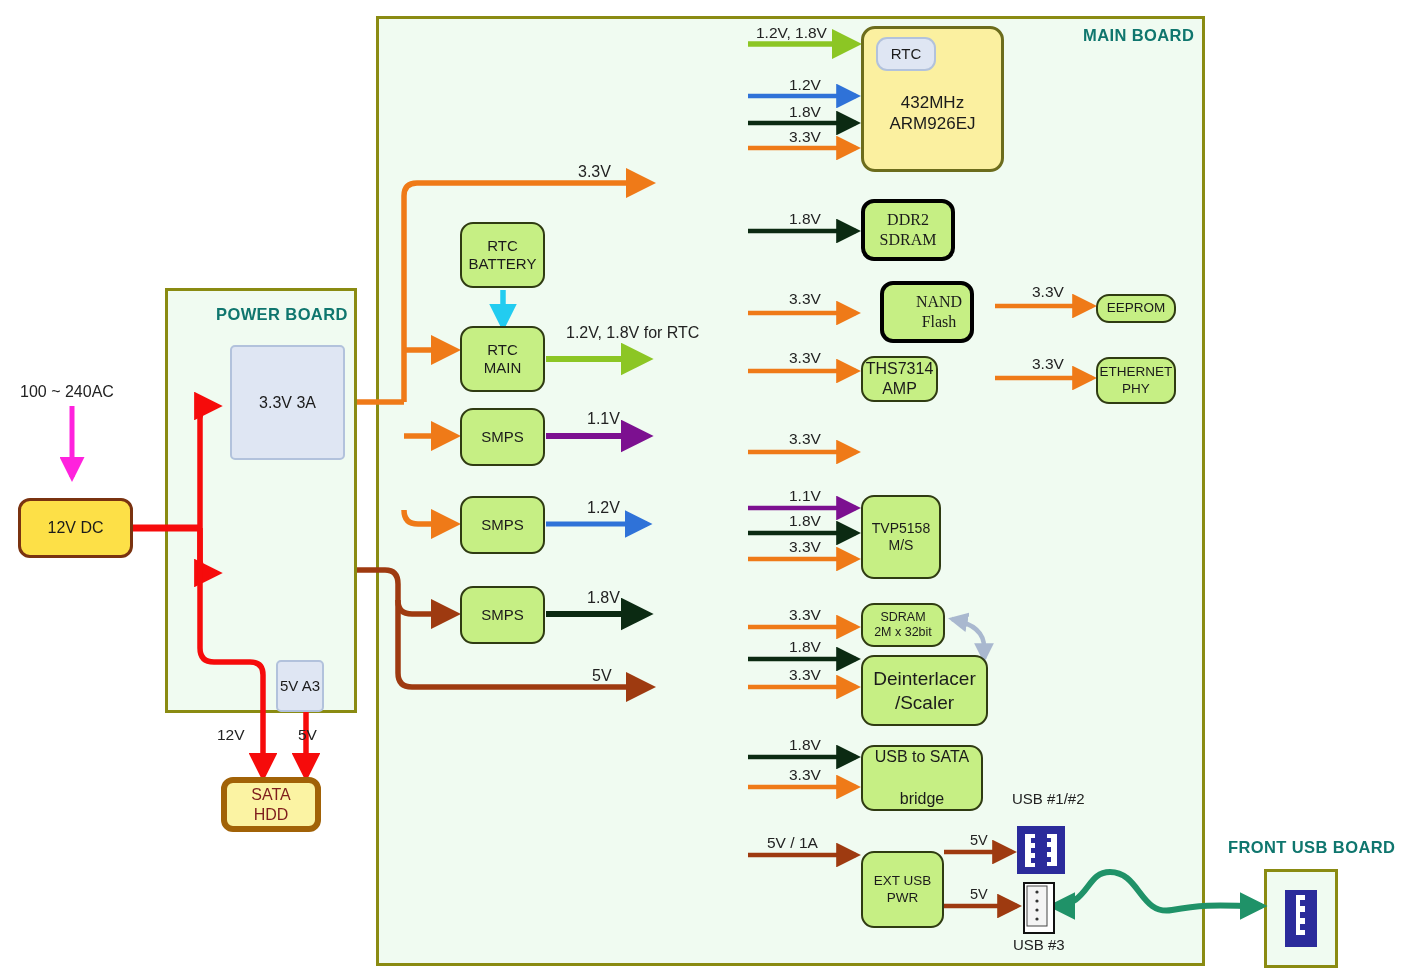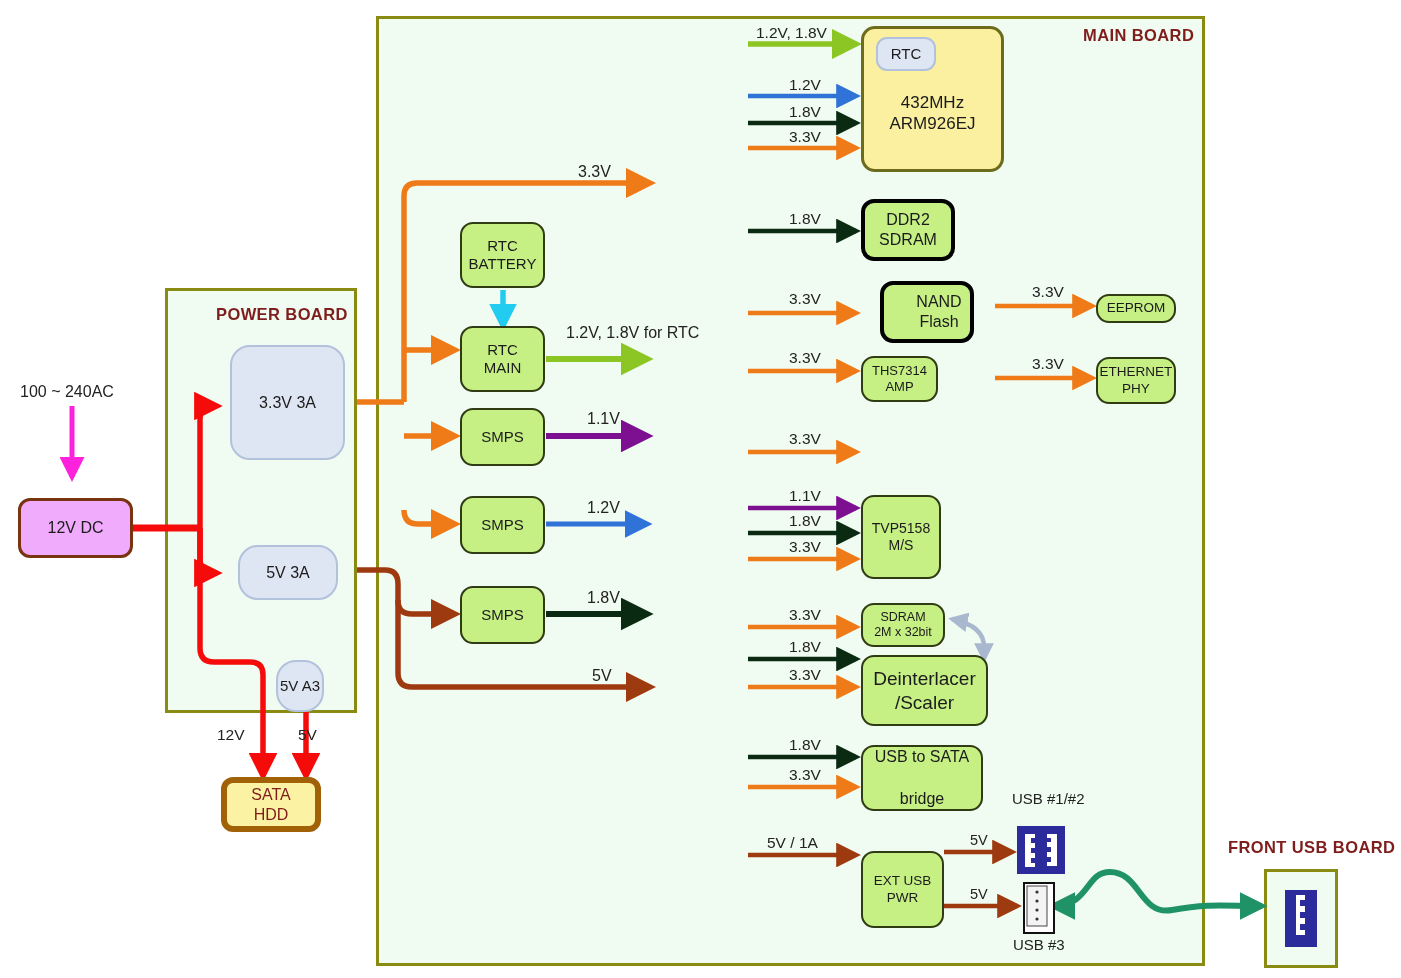--- a/index.html
+++ b/index.html
@@ -1,29 +1,29 @@
 <!DOCTYPE html>
 <html><head>
 <meta charset="utf-8">
 <style>
   html,body{margin:0;padding:0;background:#ffffff;}
   body{font-family:"Liberation Sans",sans-serif;}
   #root{position:relative;width:1401px;height:978px;overflow:hidden;background:#ffffff;}
   
   .board{position:absolute;border:3px solid #8a8b12;background:#f0fbf1;box-sizing:border-box;}
-  .board-title{position:absolute;font-weight:bold;font-size:16.5px;color:#7f1d1d;letter-spacing:.4px;white-space:nowrap;}
+  .board-title{position:absolute;font-weight:bold;font-size:16.5px;color:#0f766e;letter-spacing:.4px;white-space:nowrap;}
   
   .box{position:absolute;box-sizing:border-box;display:flex;flex-direction:column;align-items:center;justify-content:center;text-align:center;line-height:1.22;}
   .box span{display:block;}
   .b-green{background:#c6ef84;border:2.5px solid #2f3b12;border-radius:13px;color:#1b1b1b;font-size:15px;}
-  .b-green-thick{background:#c6ef84;border:4px solid #000000;border-radius:13px;color:#1b1b1b;font-size:16px;}
+  .b-green-thick{background:#c6ef84;border:4px solid #000000;border-radius:13px;color:#1b1b1b;font-size:16px;font-family:Liberation Serif, serif;}
   .b-yellow{background:#fbf0a0;border:3.5px solid #6c6c1c;border-radius:14px;color:#1b1b1b;font-size:17px;}
-  .b-blue{background:#dfe6f3;border:2.5px solid #b2c2dc;border-radius:20px;color:#1b1b1b;font-size:16px;}
+  .b-blue{background:#dfe6f3;border:2.5px solid #b2c2dc;border-radius:5px;color:#1b1b1b;font-size:16px;}
   .b-satahdd{background:#fbf3a3;border:6px solid #a16207;border-radius:12px;color:#7f1d1d;font-size:16px;}
-  .b-12vdc{background:#f0abfc;border:3.5px solid #7a3310;border-radius:12px;color:#1b1b1b;font-size:16px;}
+  .b-12vdc{background:#fde047;border:3.5px solid #7a3310;border-radius:12px;color:#1b1b1b;font-size:16px;}
   .b-rtc{background:#dfe6f3;border:2.5px solid #b2c2dc;border-radius:11px;color:#1b1b1b;font-size:15px;}
   
   .lbl{position:absolute;font-size:15.5px;color:#222;white-space:nowrap;}
   .lbl-sm{position:absolute;font-size:14.5px;color:#222;white-space:nowrap;}
   svg.overlay{position:absolute;left:0;top:0;width:1401px;height:978px;pointer-events:none;}
   .usbconn{position:absolute;}
 </style>
 </head>
 <body>
 
@@ -144,23 +144,20 @@
   <div class="lbl" style="left:20px;top:383px;font-size:16px;">100 ~ 240AC</div>
 
   <div class="box b-12vdc" style="left:18px;top:498px;width:115px;height:60px;">
     <span>12V DC</span>
   </div>
 
   <div class="box b-blue" style="left:230px;top:345px;width:115px;height:115px;">
     <span>3.3V 3A</span>
   </div>
 
-  <div class="box b-blue" style="left:238px;top:545px;width:100px;height:55px;">
-    <span>5V 3A</span>
-  </div>
 
   <div class="box b-blue" style="left:276px;top:660px;width:48px;height:52px;font-size:15px;">
     <span>5V A3</span>
   </div>
 
   <div class="lbl" style="left:217px;top:726px;">12V</div>
   <div class="lbl" style="left:298px;top:726px;">5V</div>
 
   <div class="box b-satahdd" style="left:221px;top:777px;width:100px;height:55px;">
     <span>SATA</span>
@@ -216,21 +213,21 @@
     <span>SDRAM</span>
   </div>
 
   <div class="lbl" style="left:789px;top:290px;">3.3V</div>
   <div class="box b-green-thick" style="left:880px;top:281px;width:94px;height:62px;padding-left:24px;">
     <span>NAND</span>
     <span>Flash</span>
   </div>
 
   <div class="lbl" style="left:789px;top:349px;">3.3V</div>
-  <div class="box b-green" style="left:861px;top:356px;width:77px;height:46px;font-size:13px;">
+  <div class="box b-green" style="left:861px;top:356px;width:77px;height:46px;font-size:16px;">
     <span>THS7314</span>
     <span>AMP</span>
   </div>
 
   <div class="lbl" style="left:1032px;top:283px;">3.3V</div>
   <div class="box b-green" style="left:1096px;top:294px;width:80px;height:29px;font-size:13.5px;">
     <span>EEPROM</span>
   </div>
 
   <div class="lbl" style="left:1032px;top:355px;">3.3V</div>

